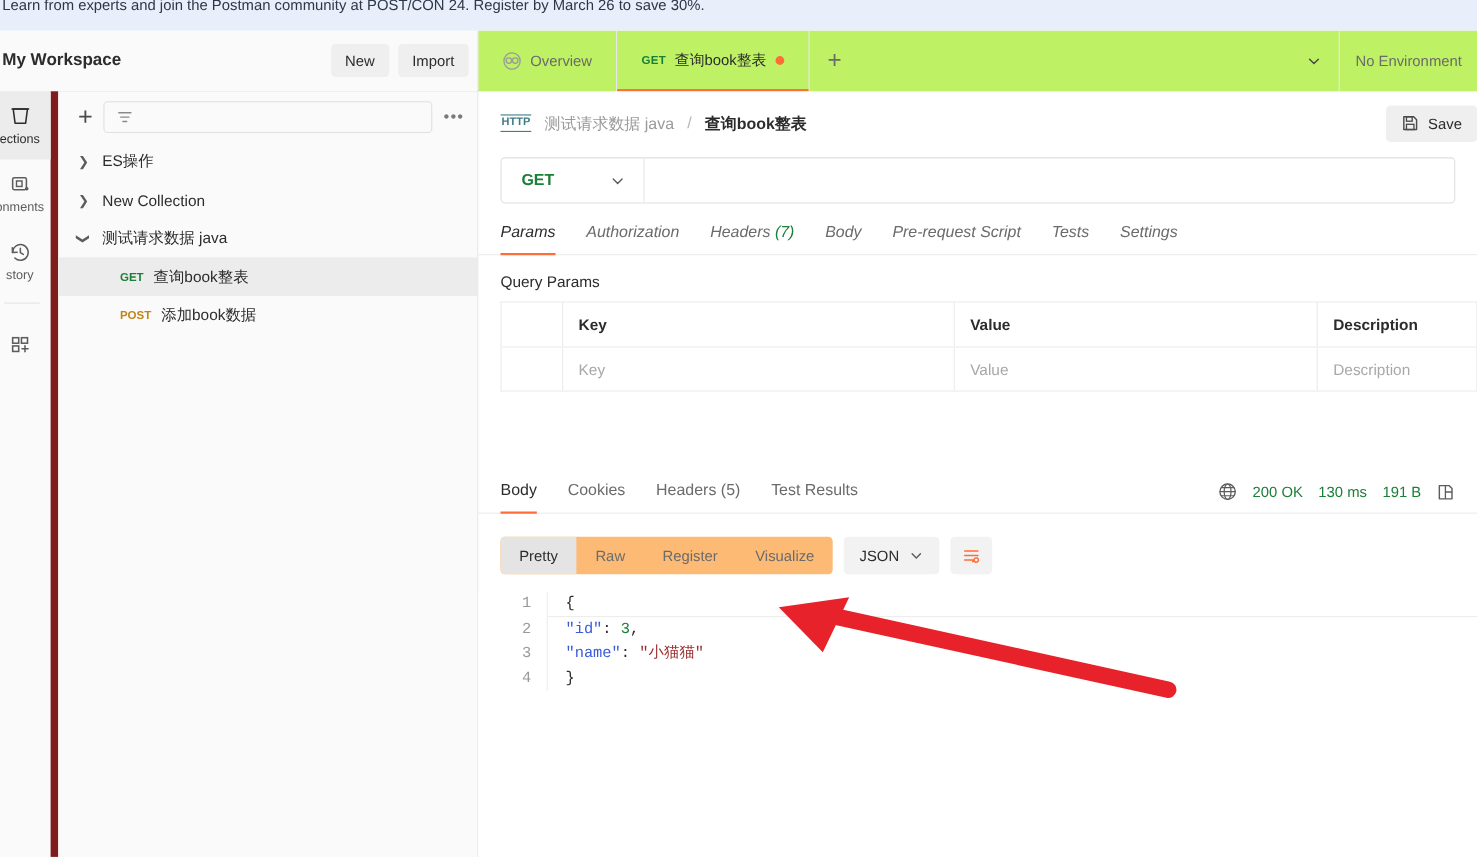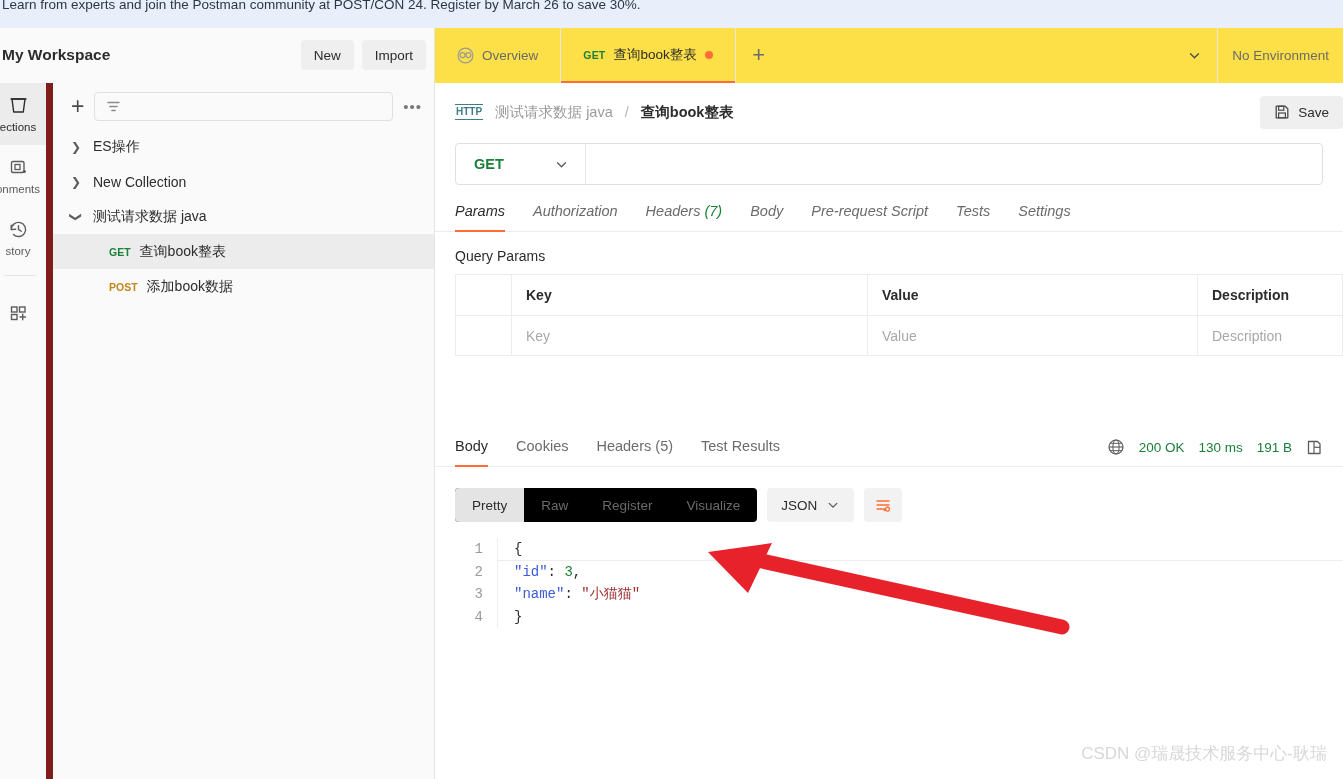--- a/index.html
+++ b/index.html
@@ -44,21 +44,21 @@
   .ws-title { font-size: 15.5px; font-weight: 700; color: #2c2c2c; flex: 1; }
   .pill-btn {
     height: 30px; padding: 0 13px;
     background: #efefef; border: none; border-radius: 4px;
     font-family: "Liberation Sans", sans-serif;
     font-size: 13.5px; color: #2c2c2c; font-weight: 400;
     cursor: pointer; margin-right: 8px;
   }
   .tabs-zone {
     flex: 1; height: 55px; display: flex; align-items: stretch;
-    background: #fde047;
+    background: #bef264;
   }
   .tab {
     display: flex; align-items: center; gap: 8px;
     padding: 0 22px;
     font-size: 13.5px; color: #6b6b6b;
     border-right: 1px solid #e8e8e8;
     position: relative; cursor: pointer;
     white-space: nowrap;
   }
   .tab.active { color: #2c2c2c; }
@@ -247,21 +247,21 @@
     padding-bottom: 10px; white-space: nowrap;
   }
   .meta-val { font-size: 13.5px; color: #1a7f37; }
 
   .body-toolbar {
     position: absolute; left: 0; top: 405px;
     width: 908px; display: flex; align-items: center;
     gap: 10px; padding-left: 20px;
   }
   .seg {
-    display: flex; background: #000000; border-radius: 4px; height: 34px;
+    display: flex; background: #fdba74; border-radius: 4px; height: 34px;
     overflow: hidden;
   }
   .seg-item {
     display: flex; align-items: center; padding: 0 17px;
     font-size: 13.5px; color: #6b6b6b; cursor: pointer;
   }
   .seg-item.active { background: #e4e4e4; color: #2c2c2c; }
   .json-sel {
     display: flex; align-items: center; gap: 9px;
     height: 34px; padding: 0 14px; background: #f2f2f2; border-radius: 4px;
@@ -604,15 +604,14 @@
         </div>
       </div>
     </div>
   </div>
 
   <svg class="arrow-svg" viewBox="0 0 390 110">
     <line x1="372" y1="92" x2="72" y2="26" stroke="#e8222a" stroke-width="15" stroke-linecap="round"></line>
     <polygon points="18,17 82,8 58,58" fill="#e8222a"></polygon>
   </svg>
 
-  <div class="watermark">CSDN @瑞晟技术服务中心-耿瑞</div>
 
 </div>
 
 </body></html>

